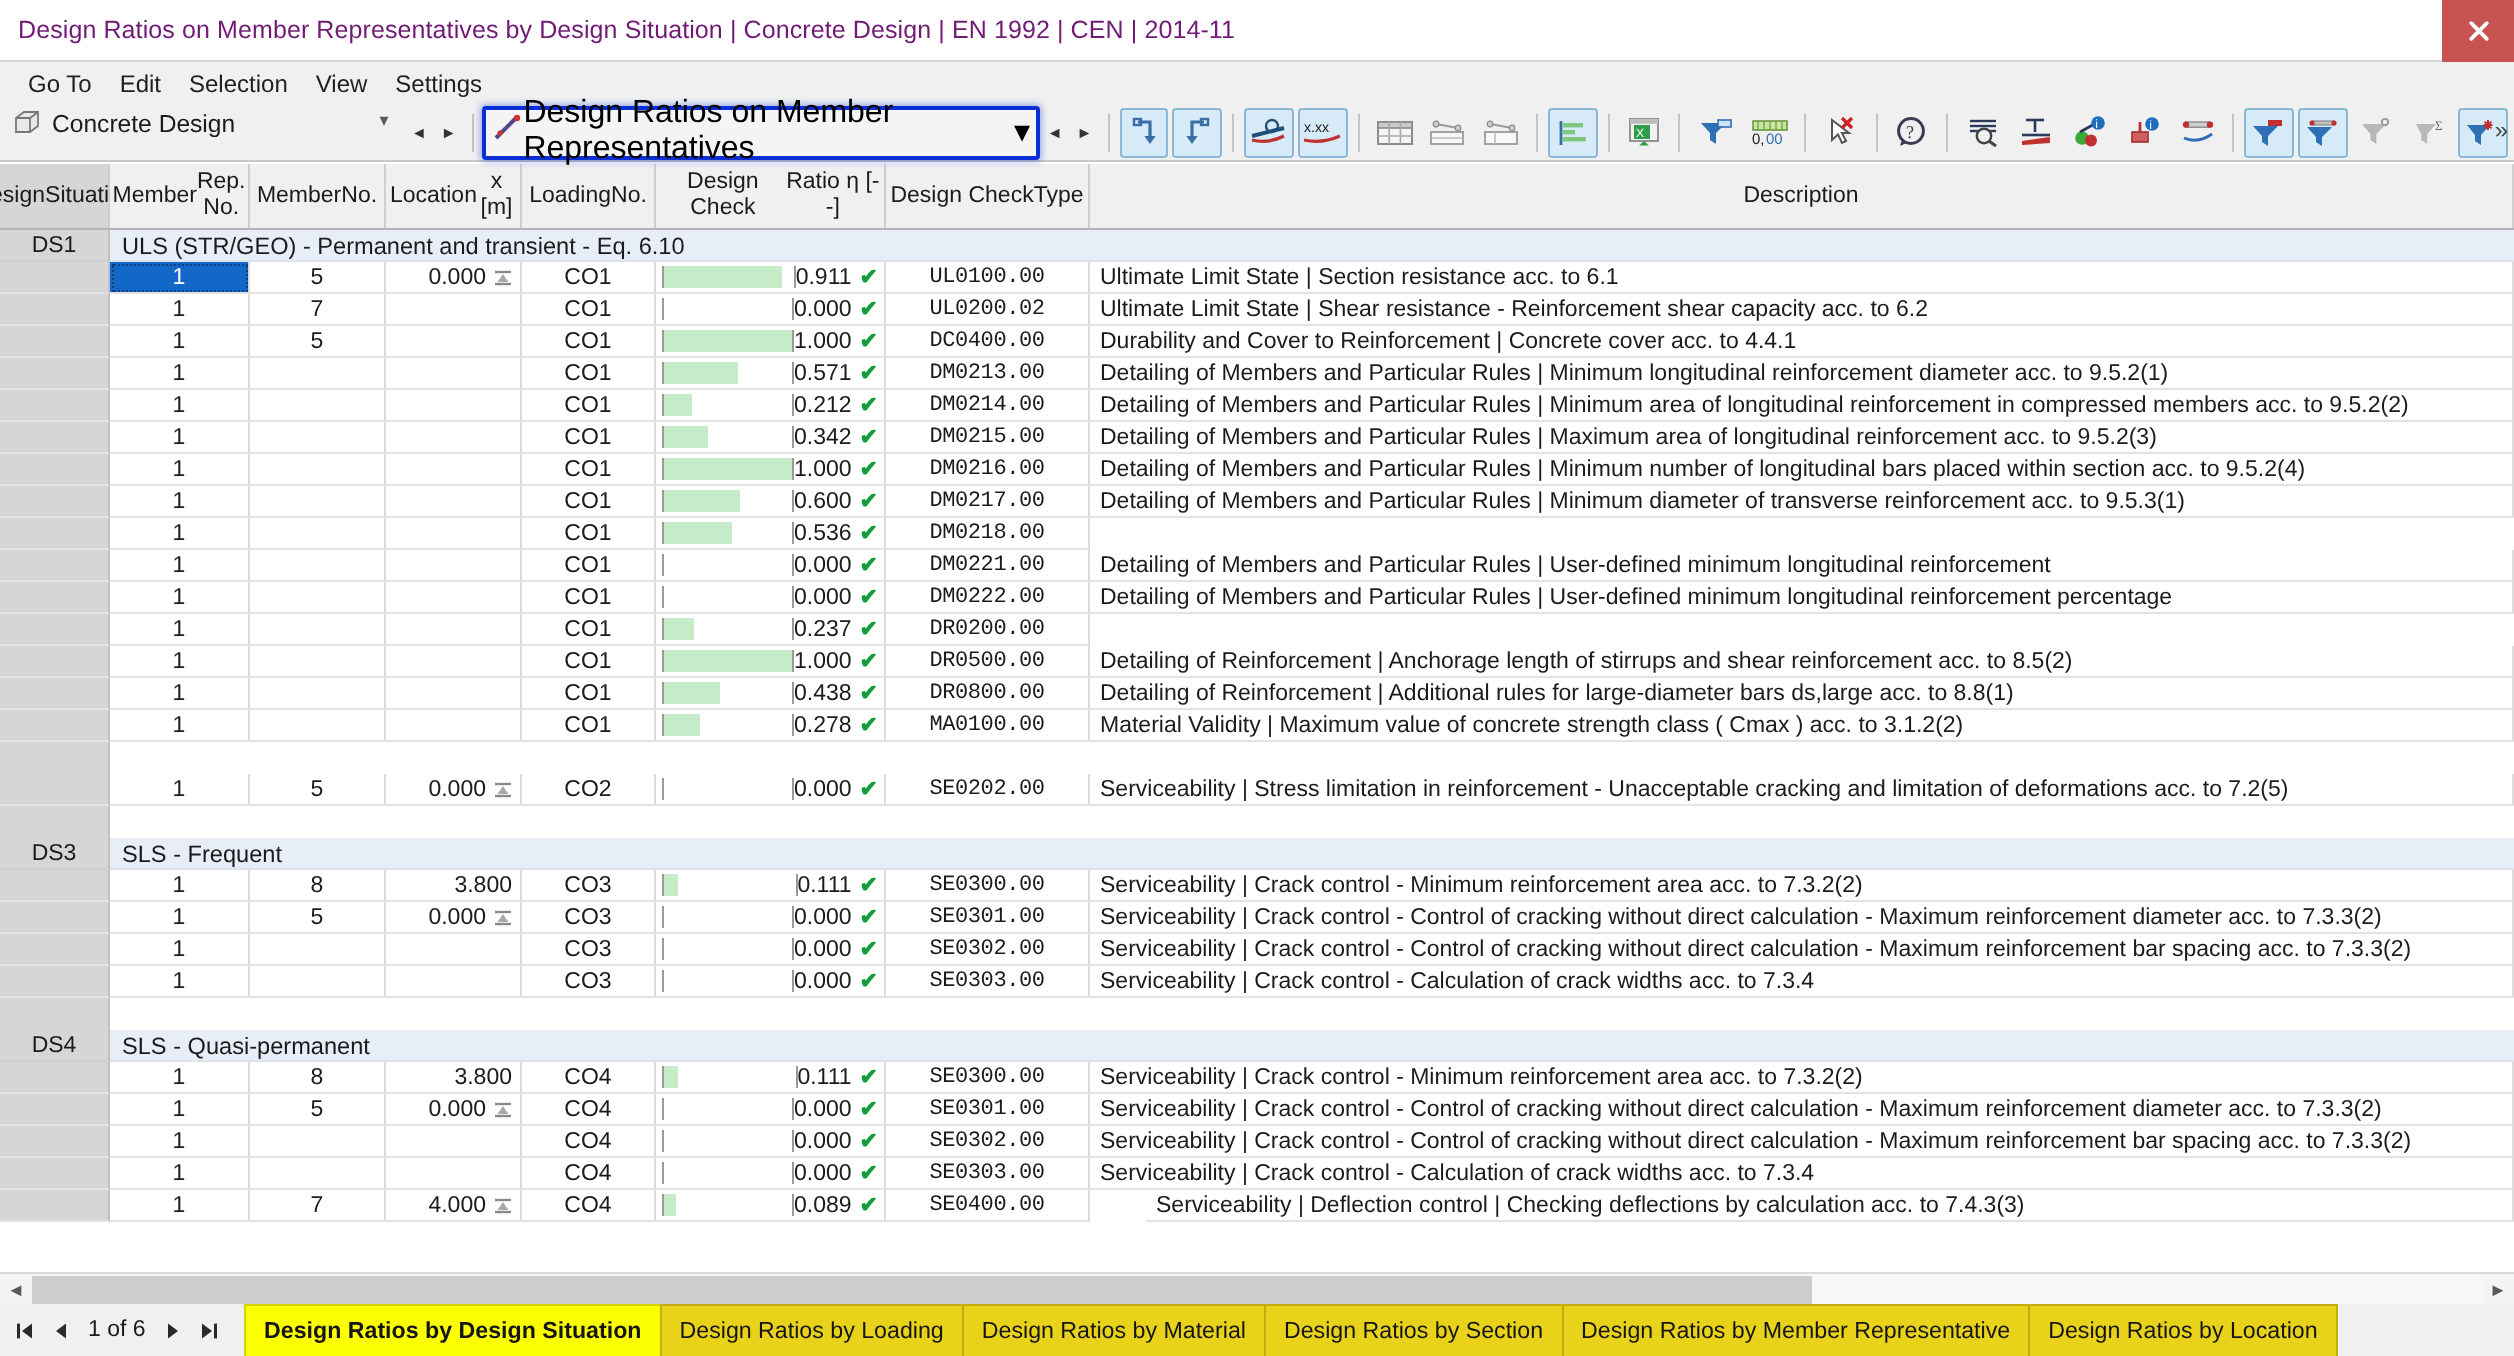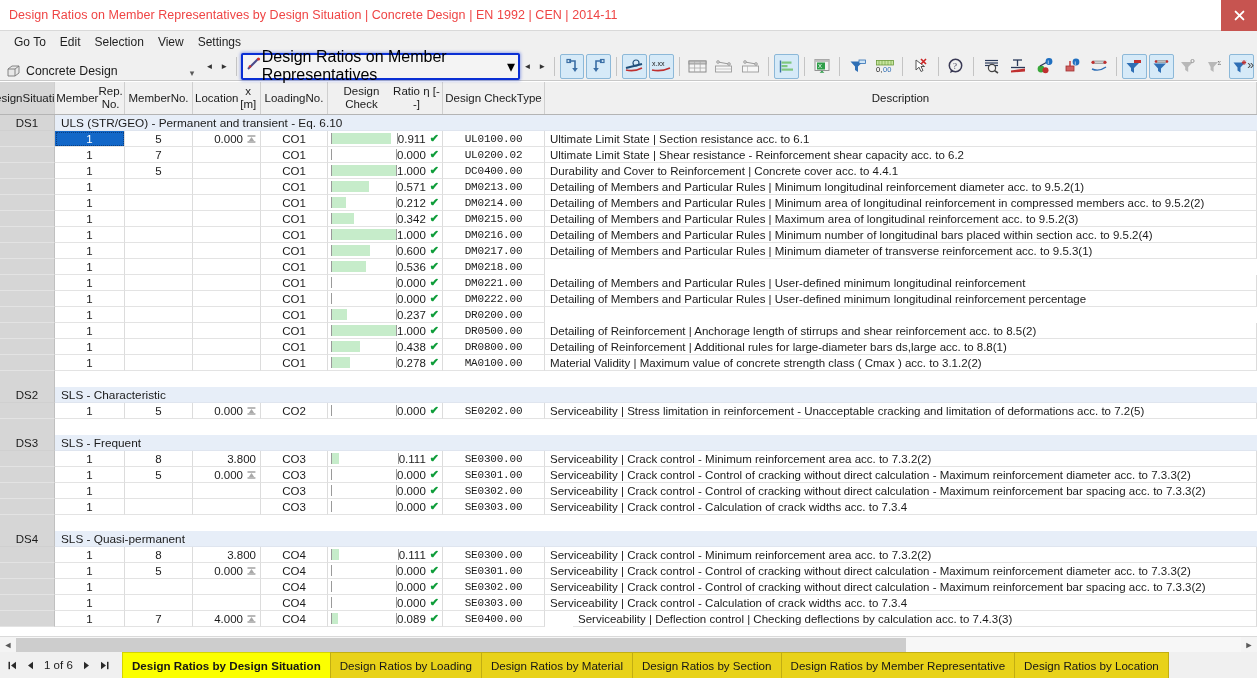--- a/index.html
+++ b/index.html
@@ -19,21 +19,21 @@
 
   
   .titlebar {
     height: 31px; min-height: 31px;
     background: #ffffff;
     border-bottom: 1px solid #d9d9d9;
     display: flex; align-items: center;
     position: relative;
   }
   .titlebar .title {
-    font-size: 12.5px; color: #ef4444;
+    font-size: 12.5px; color: #701a75;
     padding-left: 9px; white-space: nowrap;
     letter-spacing: 0.05px;
   }
   .close-btn {
     position: absolute; right: 0; top: 0;
     width: 36px; height: 31px;
     background: #c75450;
     display: flex; align-items: center; justify-content: center;
     cursor: pointer;
   }
@@ -55,21 +55,21 @@
   
   .toolbar {
     height: 29px; min-height: 29px;
     background: #f0f0f0;
     display: flex; align-items: center;
     padding: 0 2px;
     border-bottom: 1px solid #c8c8c8;
     position: relative;
   }
   .combo {
-    display: flex; align-items: flex-end;
+    display: flex; align-items: flex-start;
     height: 23px;
     background: #f0f0f0;
     padding: 0 2px;
   }
   .combo.plain { width: 202px; }
   .combo .cb-icon { width: 19px; display:flex; align-items:center; justify-content:center; }
   .combo .cb-text {
     flex: 1; font-size: 12.3px; color: #1b1b1b;
     padding-left: 3px; white-space: nowrap; overflow: hidden;
   }
@@ -803,24 +803,20 @@
             </div>
             <span class="ratio-val">0.278</span>
             <span class="check">✔</span>
           </div>
           <div class="cell mono" style="width: 102px;">MA0100.00</div>
           <div class="cell desc" style="flex: 1 1 0%;">Material Validity | Maximum value of concrete strength class ( Cmax ) acc. to 3.1.2(2)</div>
         </div>
         <div class="spacerrow">
           <div class="sp-ds" style="width:55px"></div>
           <div class="sp-rest"></div>
-        </div>
-        <div class="grouprow">
-          <div class="gc-ds" style="width: 55px;">DS2</div>
-          <div class="gc-title">SLS - Characteristic</div>
         </div>
         <div class="row">
           <div class="cell c-ds" style="width: 55px;"></div>
           <div class="cell ctr" style="width: 70px;">1</div>
           <div class="cell ctr" style="width: 68px;">5</div>
           <div class="cell num" style="width: 68px;">
             <span>0.000</span>
             <span class="loc-icon">
               <svg width="9" height="8" viewBox="0 0 9 8">
                 <line x1="0.5" y1="1" x2="8.5" y2="1" stroke="#8a8a8a" stroke-width="1.2"></line>

